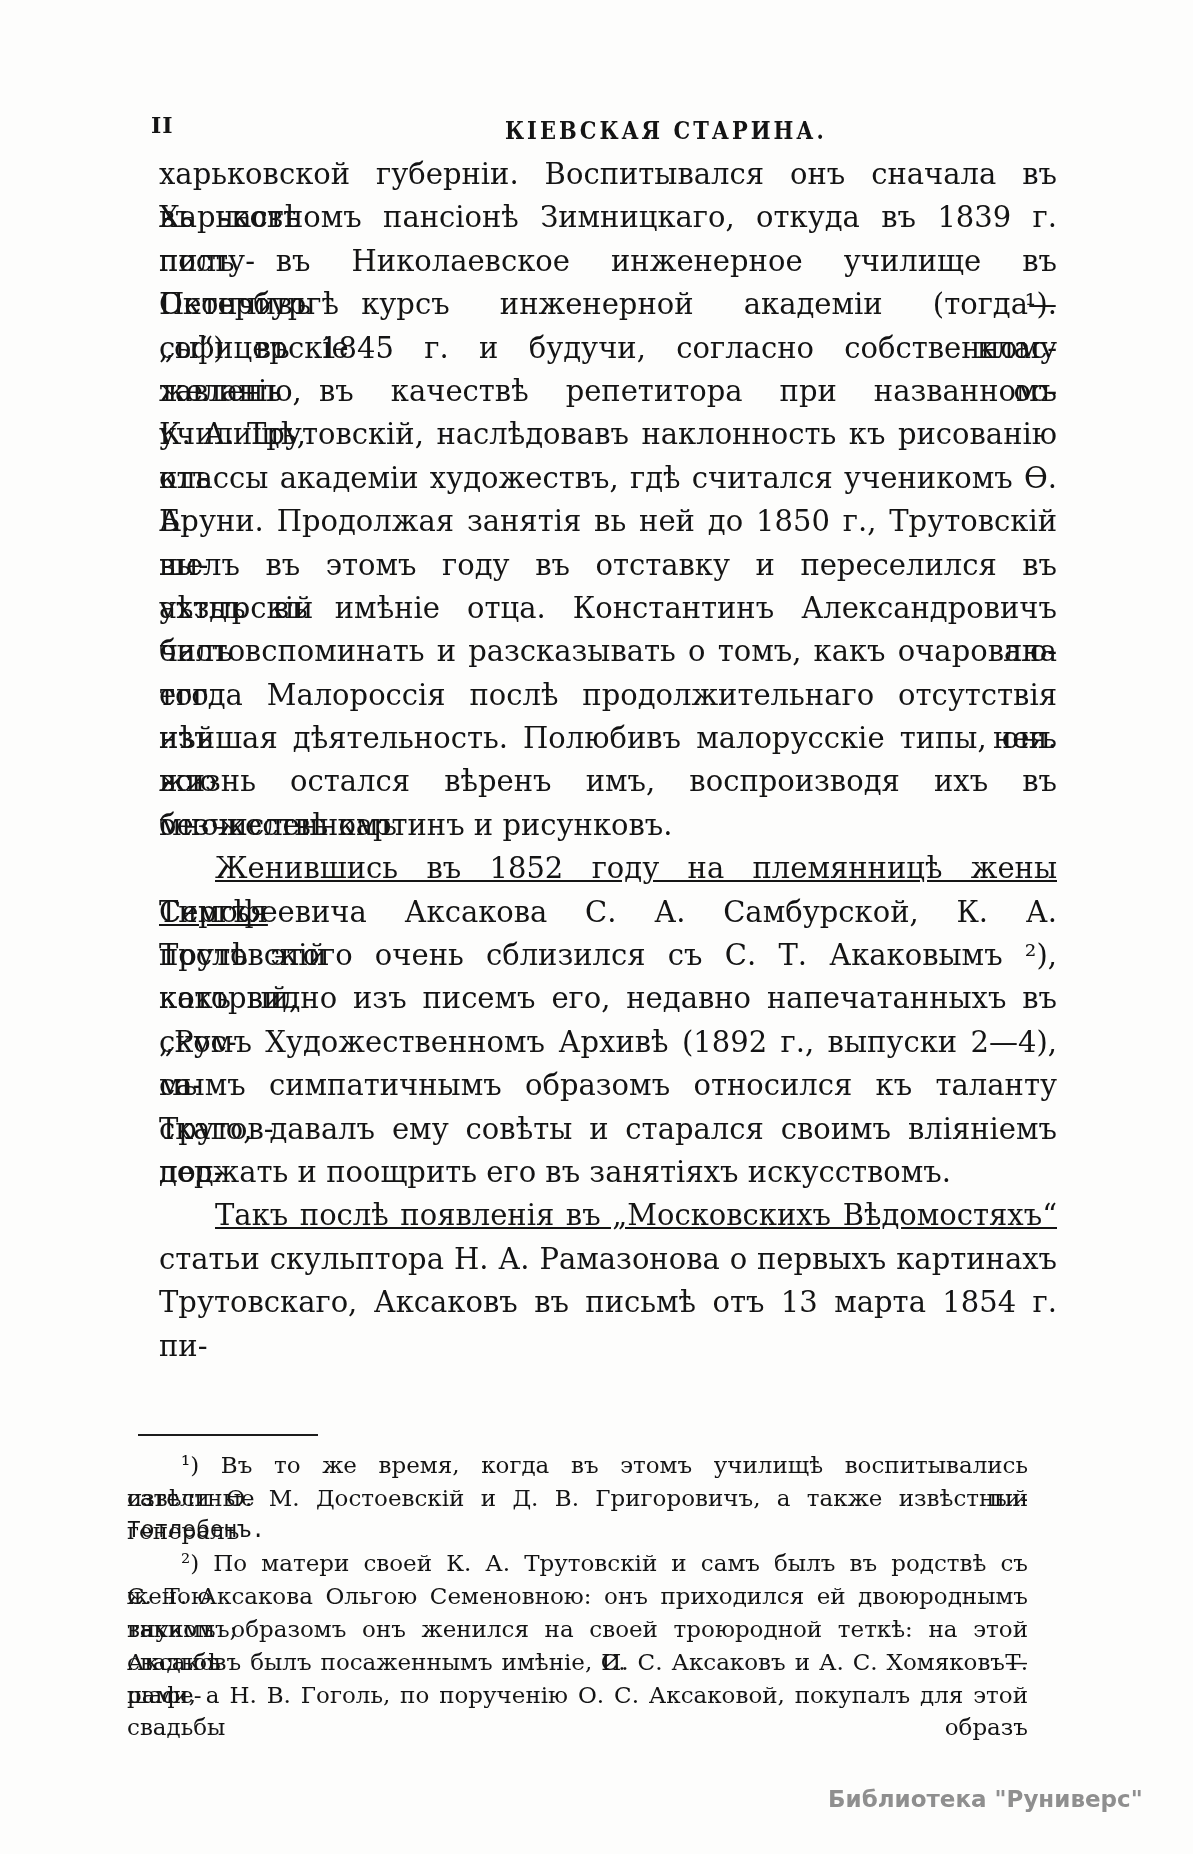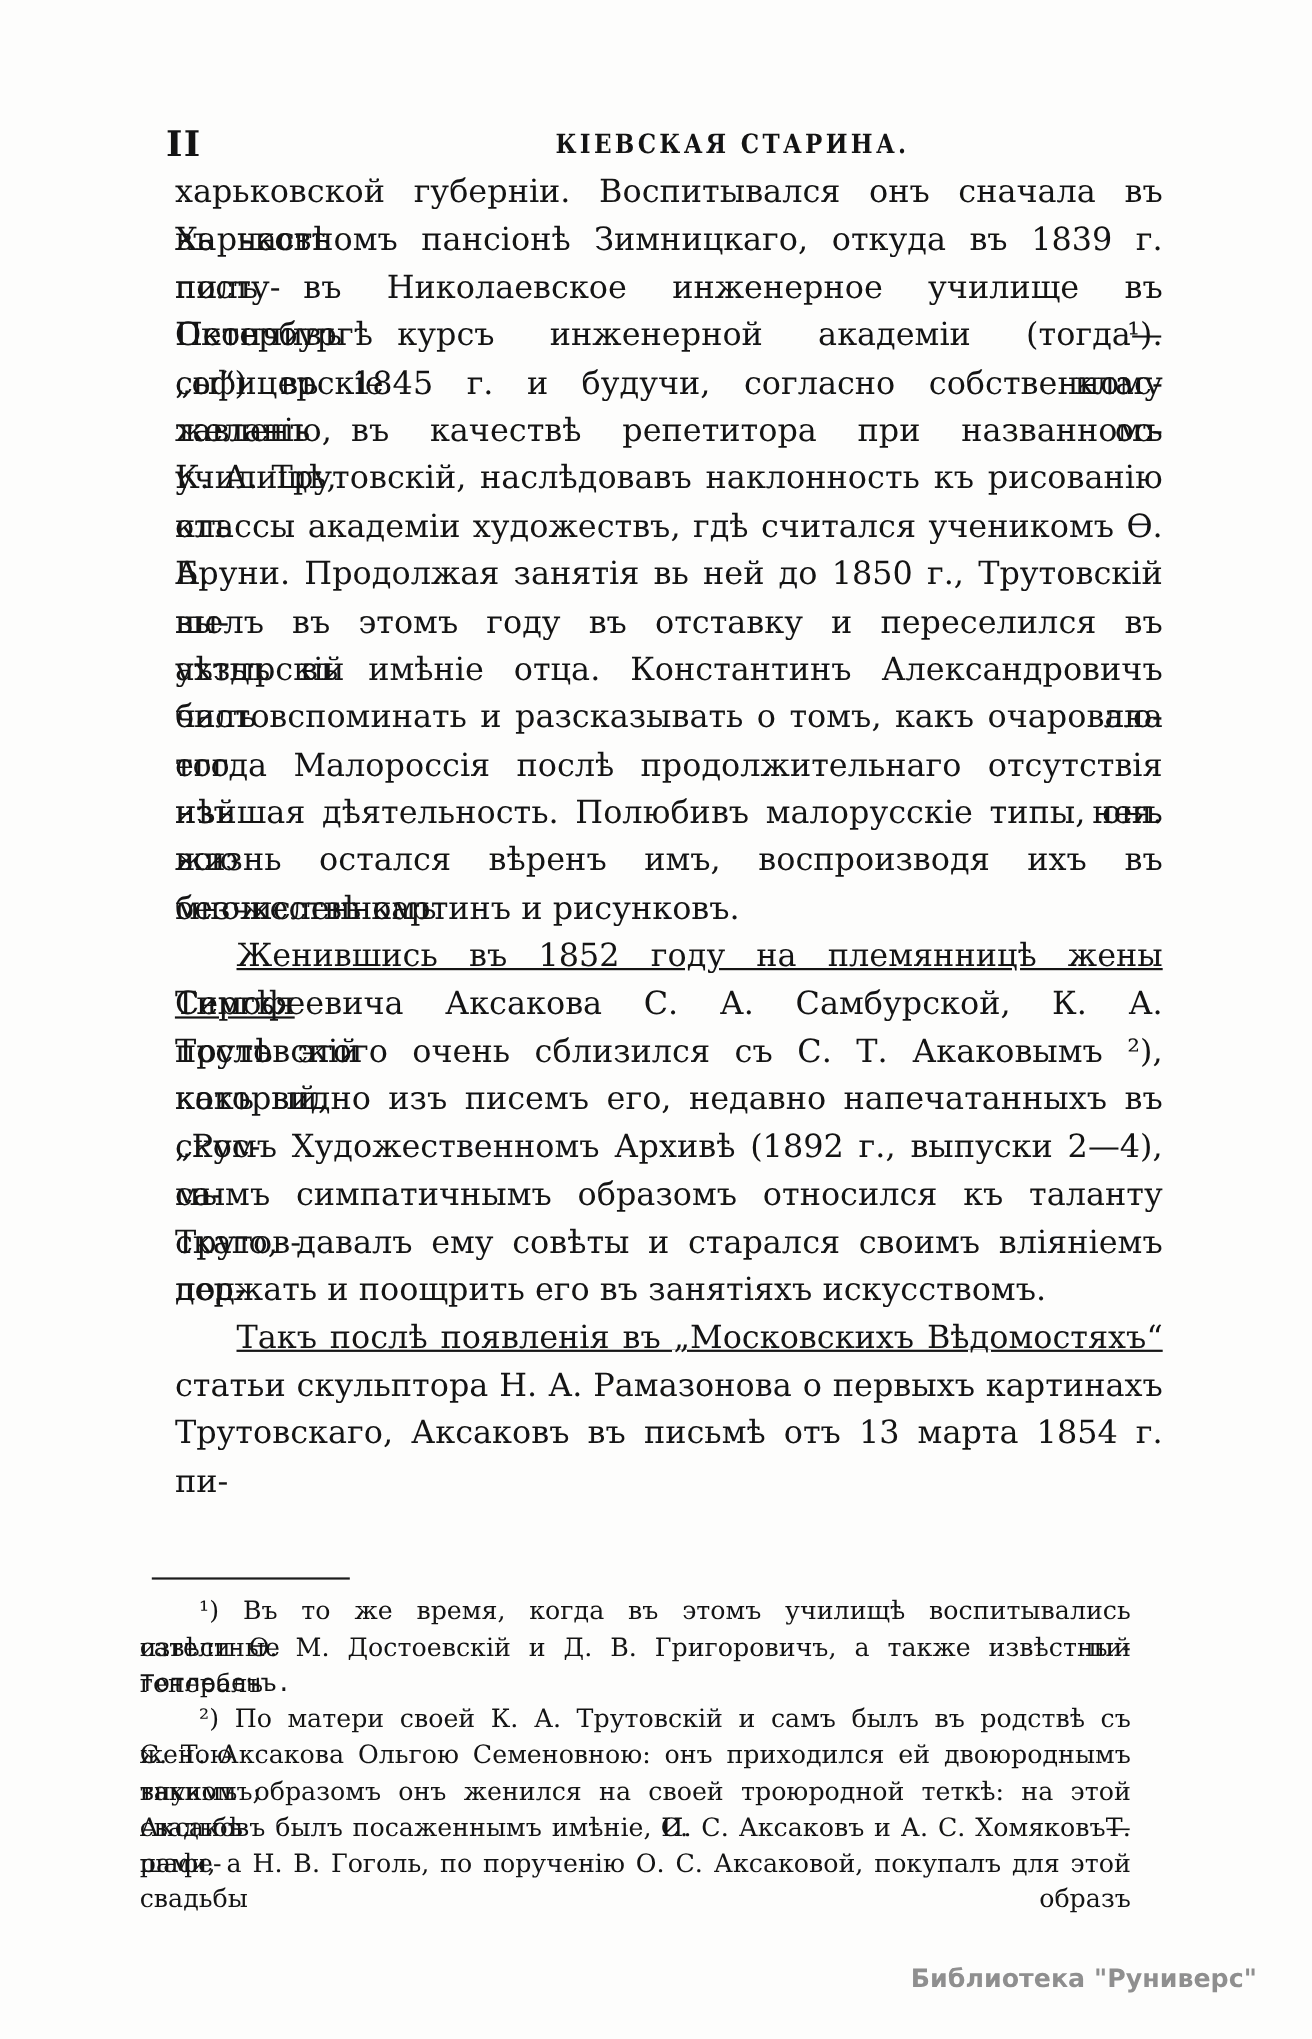--- a/index.html
+++ b/index.html
@@ -10,21 +10,21 @@
     background: #fdfdfc;
     color: #141414;
     font-family: "DejaVu Serif", serif;
     overflow: hidden;
   }
   
   .pagenum {
     position: absolute;
     left: 151px;
     top: 112px;
-    font-size: 32px;
+    font-size: 22px;
     font-weight: bold;
     letter-spacing: 1px;
   }
   .runhead {
     position: absolute;
     left: 505px;
     top: 118px;
     font-size: 21px;
     font-weight: bold;
     letter-spacing: 3px;

